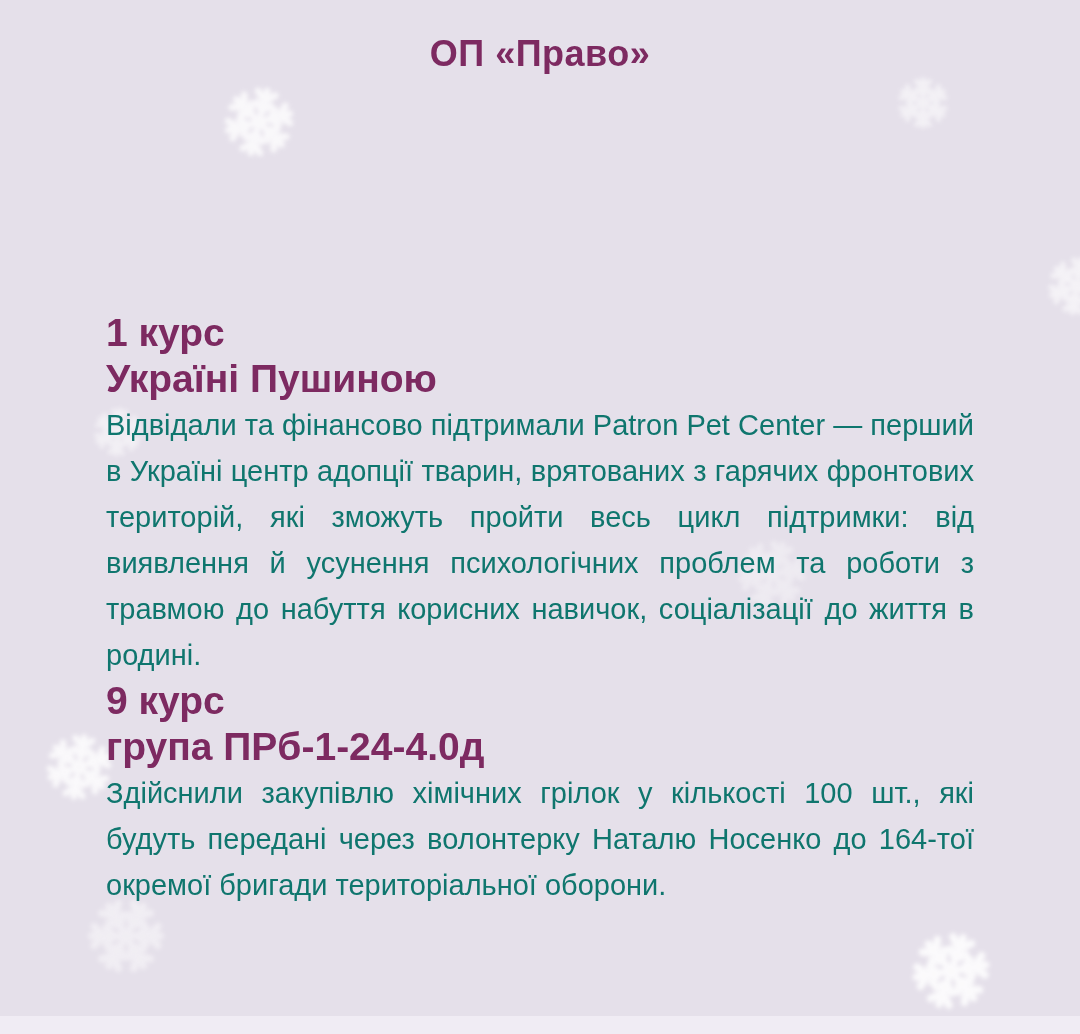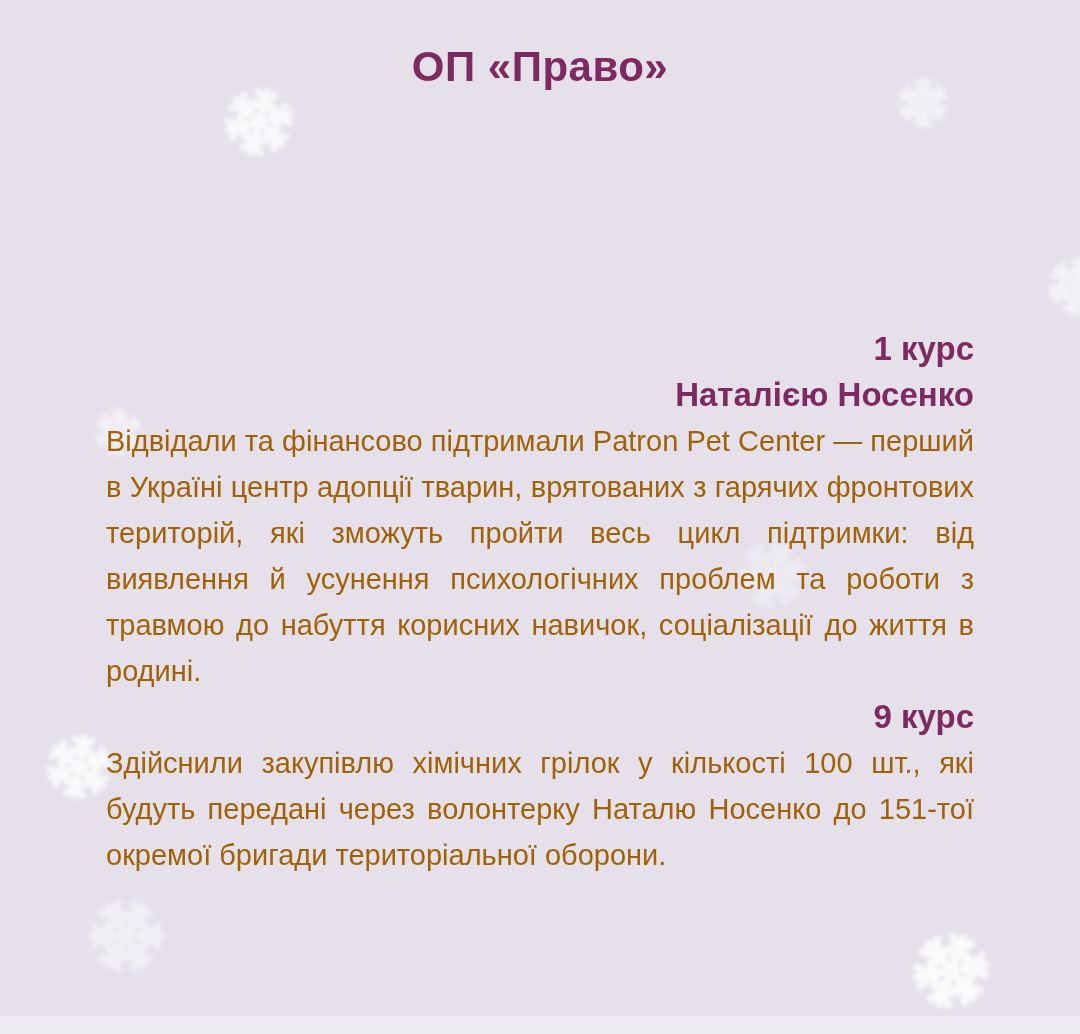--- a/index.html
+++ b/index.html
@@ -8,48 +8,48 @@
     width: 1080px;
     height: 1034px;
     background: #E5E0EA;
     overflow: hidden;
     font-family: "Liberation Sans", sans-serif;
   }
   .title {
     position: relative;
     z-index: 2;
     margin: 0;
-    padding-top: 46px;
+    padding-top: 36px;
     text-align: center;
-    font-size: 42px;
+    font-size: 36px;
     font-weight: bold;
     line-height: 1.0;
     color: #7D2A61;
     letter-spacing: 0.5px;
   }
   .content {
     position: relative;
     z-index: 2;
     margin-top: 238px;
     padding: 0 106px;
     color: #8D2F67;
   }
   .heading-line {
-    text-align: right;
+    text-align: left;
     font-weight: bold;
-    font-size: 33px;
+    font-size: 39px;
     line-height: 46px;
     color: #7D2A61;
   }
   .body-text {
     margin: 0;
     text-align: justify;
     font-size: 29px;
     line-height: 46px;
-    color: #a16207;
+    color: #0f766e;
   }
   .bottom-strip {
     position: absolute;
     z-index: 3;
     left: 0; right: 0; bottom: 0;
     height: 18px;
     background: #F0ECF4;
   }
   
   .sf {
@@ -106,26 +106,27 @@
   <svg class="sf" style="left:910px; top:930px; width:82px; height:82px; opacity:.85; transform:rotate(20deg)">
       <use href="#sf-sym"></use>
     </svg>
 
   <h1 class="title">ОП «Право»</h1>
 
   <div class="content">
 
     <div>
       <div class="heading-line">1 курс</div>
-      <div class="heading-line">Наталією Носенко</div>
+      <div class="heading-line">Україні Пушиною</div>
       <p class="body-text">Відвідали та фінансово підтримали Patron Pet Center — перший в Україні центр адопції тварин, врятованих з гарячих фронтових територій, які зможуть пройти весь цикл підтримки: від виявлення й усунення психологічних проблем та роботи з травмою до набуття корисних навичок, соціалізації до життя в родині.</p>
     </div>
 
     <div>
       <div class="heading-line">9 курс</div>
-      <p class="body-text">Здійснили закупівлю хімічних грілок у кількості 100 шт., які будуть передані через волонтерку Наталю Носенко до 151-тої окремої бригади територіальної оборони.</p>
+      <div class="heading-line">група ПРб-1-24-4.0д</div>
+      <p class="body-text">Здійснили закупівлю хімічних грілок у кількості 100 шт., які будуть передані через волонтерку Наталю Носенко до 164-тої окремої бригади територіальної оборони.</p>
     </div>
 
   </div>
 
   <div class="bottom-strip"></div>
 
 </div>
 
 </body></html>

